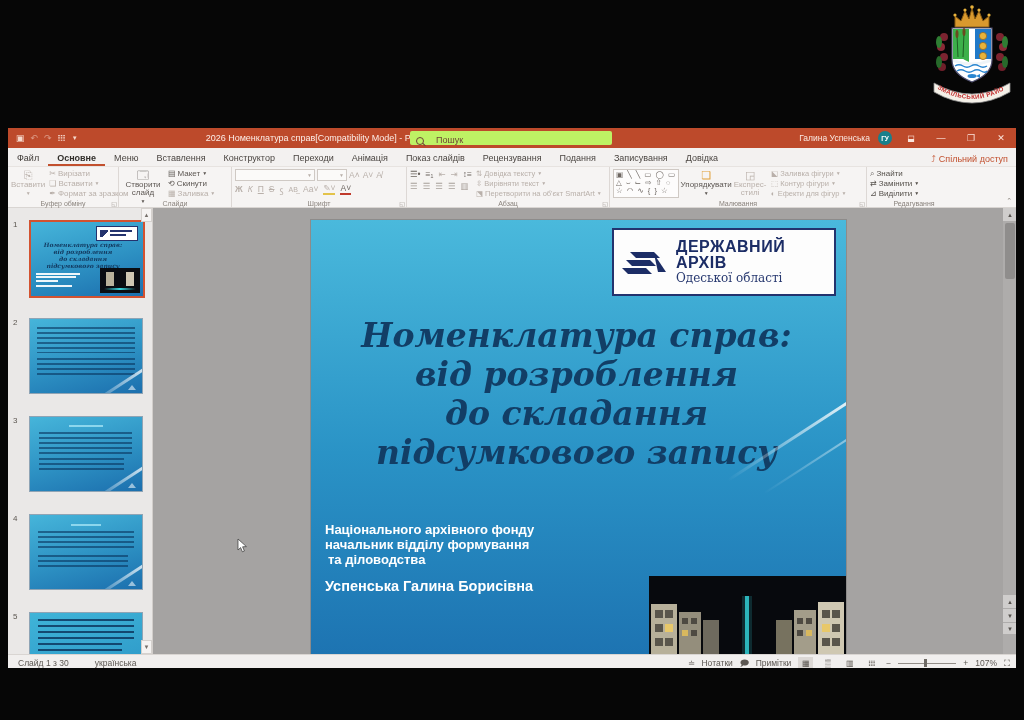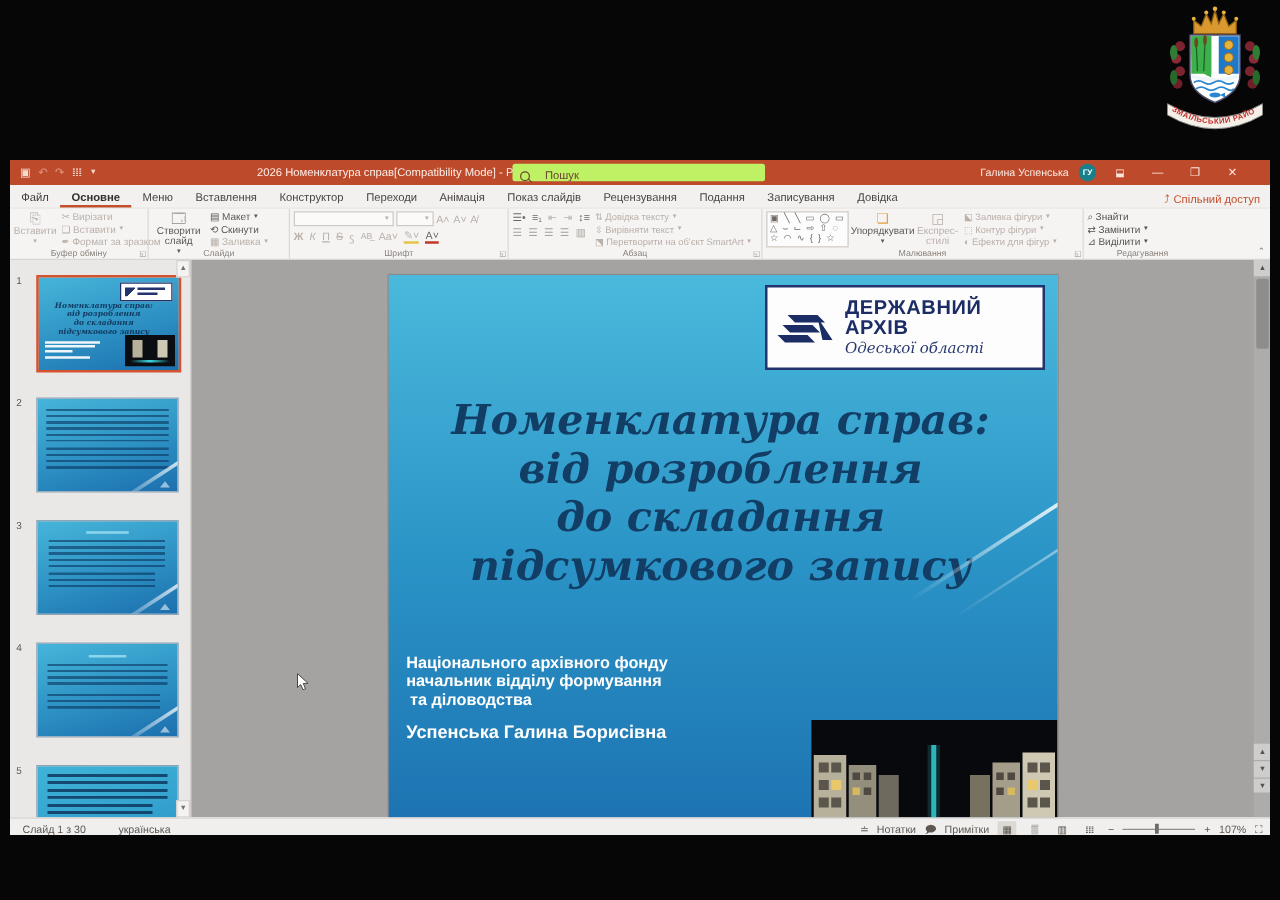--- a/index.html
+++ b/index.html
@@ -11,21 +11,21 @@
   .window{position:absolute;left:8px;top:128px;width:1008px;height:540px;background:#f6f4f3;overflow:hidden;}
   
   .titlebar{position:relative;height:20px;background:#bd4a2b;color:#fbe9e2;font-size:9px;display:flex;align-items:center;}
   .qat{display:flex;align-items:center;gap:6px;padding:0 8px;color:#f6d9cd;}
   .qat span{font-size:9px;line-height:10px;}
   .tb-title{margin-left:120px;white-space:nowrap;color:#fdeee8;font-size:9px;}
   .tb-search{position:absolute;left:402px;top:3px;width:190px;height:14px;background:#bef264;border-radius:2px;
              display:flex;align-items:flex-end;gap:12px;padding:0 6px;color:#6e4335;font-size:9px;}
   .s-glass{width:6px;height:6px;border:1px solid #6e4335;border-radius:50%;position:relative;}
   .s-glass::after{content:"";position:absolute;left:5px;top:6px;width:4px;height:1px;background:#6e4335;transform:rotate(45deg);}
-  .tb-right{position:absolute;right:0;top:0;height:20px;display:flex;align-items:center;gap:8px;padding-right:19px;}
+  .tb-right{position:absolute;right:0;top:0;height:20px;display:flex;align-items:center;gap:8px;padding-right:4px;}
   .avatar{width:14px;height:14px;border-radius:50%;background:#18808c;color:#fff;font-size:6.5px;display:flex;align-items:center;justify-content:center;font-weight:bold;}
   .winbtn{width:22px;height:20px;display:flex;align-items:center;justify-content:center;color:#fbe4db;font-size:9px;}
   
   .tabrow{height:18px;background:#f3f1f0;display:flex;align-items:flex-end;font-size:9px;color:#4a4541;border-bottom:1px solid #e7e3e0;position:relative;}
   .tab{padding:3px 9px 3px 9px;white-space:nowrap;}
   .tab.file{color:#3f3a36;}
   .tab.active{color:#33302c;font-weight:bold;border-bottom:2px solid #c2502e;padding-bottom:1px;}
   .share{position:absolute;right:8px;bottom:2px;color:#c2502e;font-size:9px;display:flex;gap:3px;align-items:center;}
   
   .ribbon{height:40px;background:#f6f4f3;border-bottom:1px solid #d9d5d2;display:flex;font-size:8px;color:#5d5753;position:relative;}
@@ -71,21 +71,21 @@
   .th-sb-up{top:0;} .th-sb-dn{bottom:0;}
   
   .main{flex:1;position:relative;overflow:hidden;}
   .slide{position:absolute;left:158px;top:12px;width:535px;height:484px;
          background:linear-gradient(180deg,#4ab9dc 0%,#2a93c6 48%,#1a6cad 100%);box-shadow:0 0 0 1px #8d8b8a;overflow:hidden;}
   .logo-box{position:absolute;right:10px;top:8px;width:208px;height:64px;background:#fdfdfd;border:2px solid #23336e;display:flex;align-items:center;padding:0 6px;}
   .logo-mark{width:52px;height:40px;flex:none;position:relative;}
   .logo-text{margin-left:4px;}
   .logo-text .l1{font-size:16px;font-weight:bold;color:#1c2d66;line-height:16px;letter-spacing:.5px;}
   .logo-text .l2{font-size:16px;font-weight:bold;color:#1c2d66;line-height:16px;letter-spacing:.5px;}
-  .logo-text .l3{font-family:"DejaVu Serif",serif;font-style:italic;font-size:12px;color:#27386f;line-height:14px;}
+  .logo-text .l3{font-family:"DejaVu Serif",serif;font-size:12px;color:#27386f;line-height:14px;}
   .slide-title{position:absolute;left:6px;right:10px;top:96px;text-align:center;font-family:"DejaVu Serif",serif;font-style:italic;
                font-weight:600;font-size:33px;line-height:39px;color:#123e66;}
   .slide-author{position:absolute;left:14px;top:302px;color:#ffffff;font-weight:bold;font-size:13px;line-height:15px;}
   .slide-author .name{margin-top:12px;font-size:14.5px;}
   .sl-streak1{position:absolute;right:-20px;top:218px;width:150px;height:3px;background:linear-gradient(90deg,transparent,rgba(255,255,255,.9));transform:rotate(-33deg);}
   .sl-streak2{position:absolute;right:-28px;top:240px;width:120px;height:2px;background:linear-gradient(90deg,transparent,rgba(255,255,255,.55));transform:rotate(-33deg);}
   .slide-photo{position:absolute;right:0px;bottom:0px;width:197px;height:128px;}
   
   .sb{position:absolute;right:8px;top:0;width:14px;height:100%;background:#b5b3b2;}
   .sb .btn{position:absolute;left:0;width:14px;height:13px;background:#cfcdcc;color:#55514d;font-size:6px;display:flex;align-items:center;justify-content:center;}

